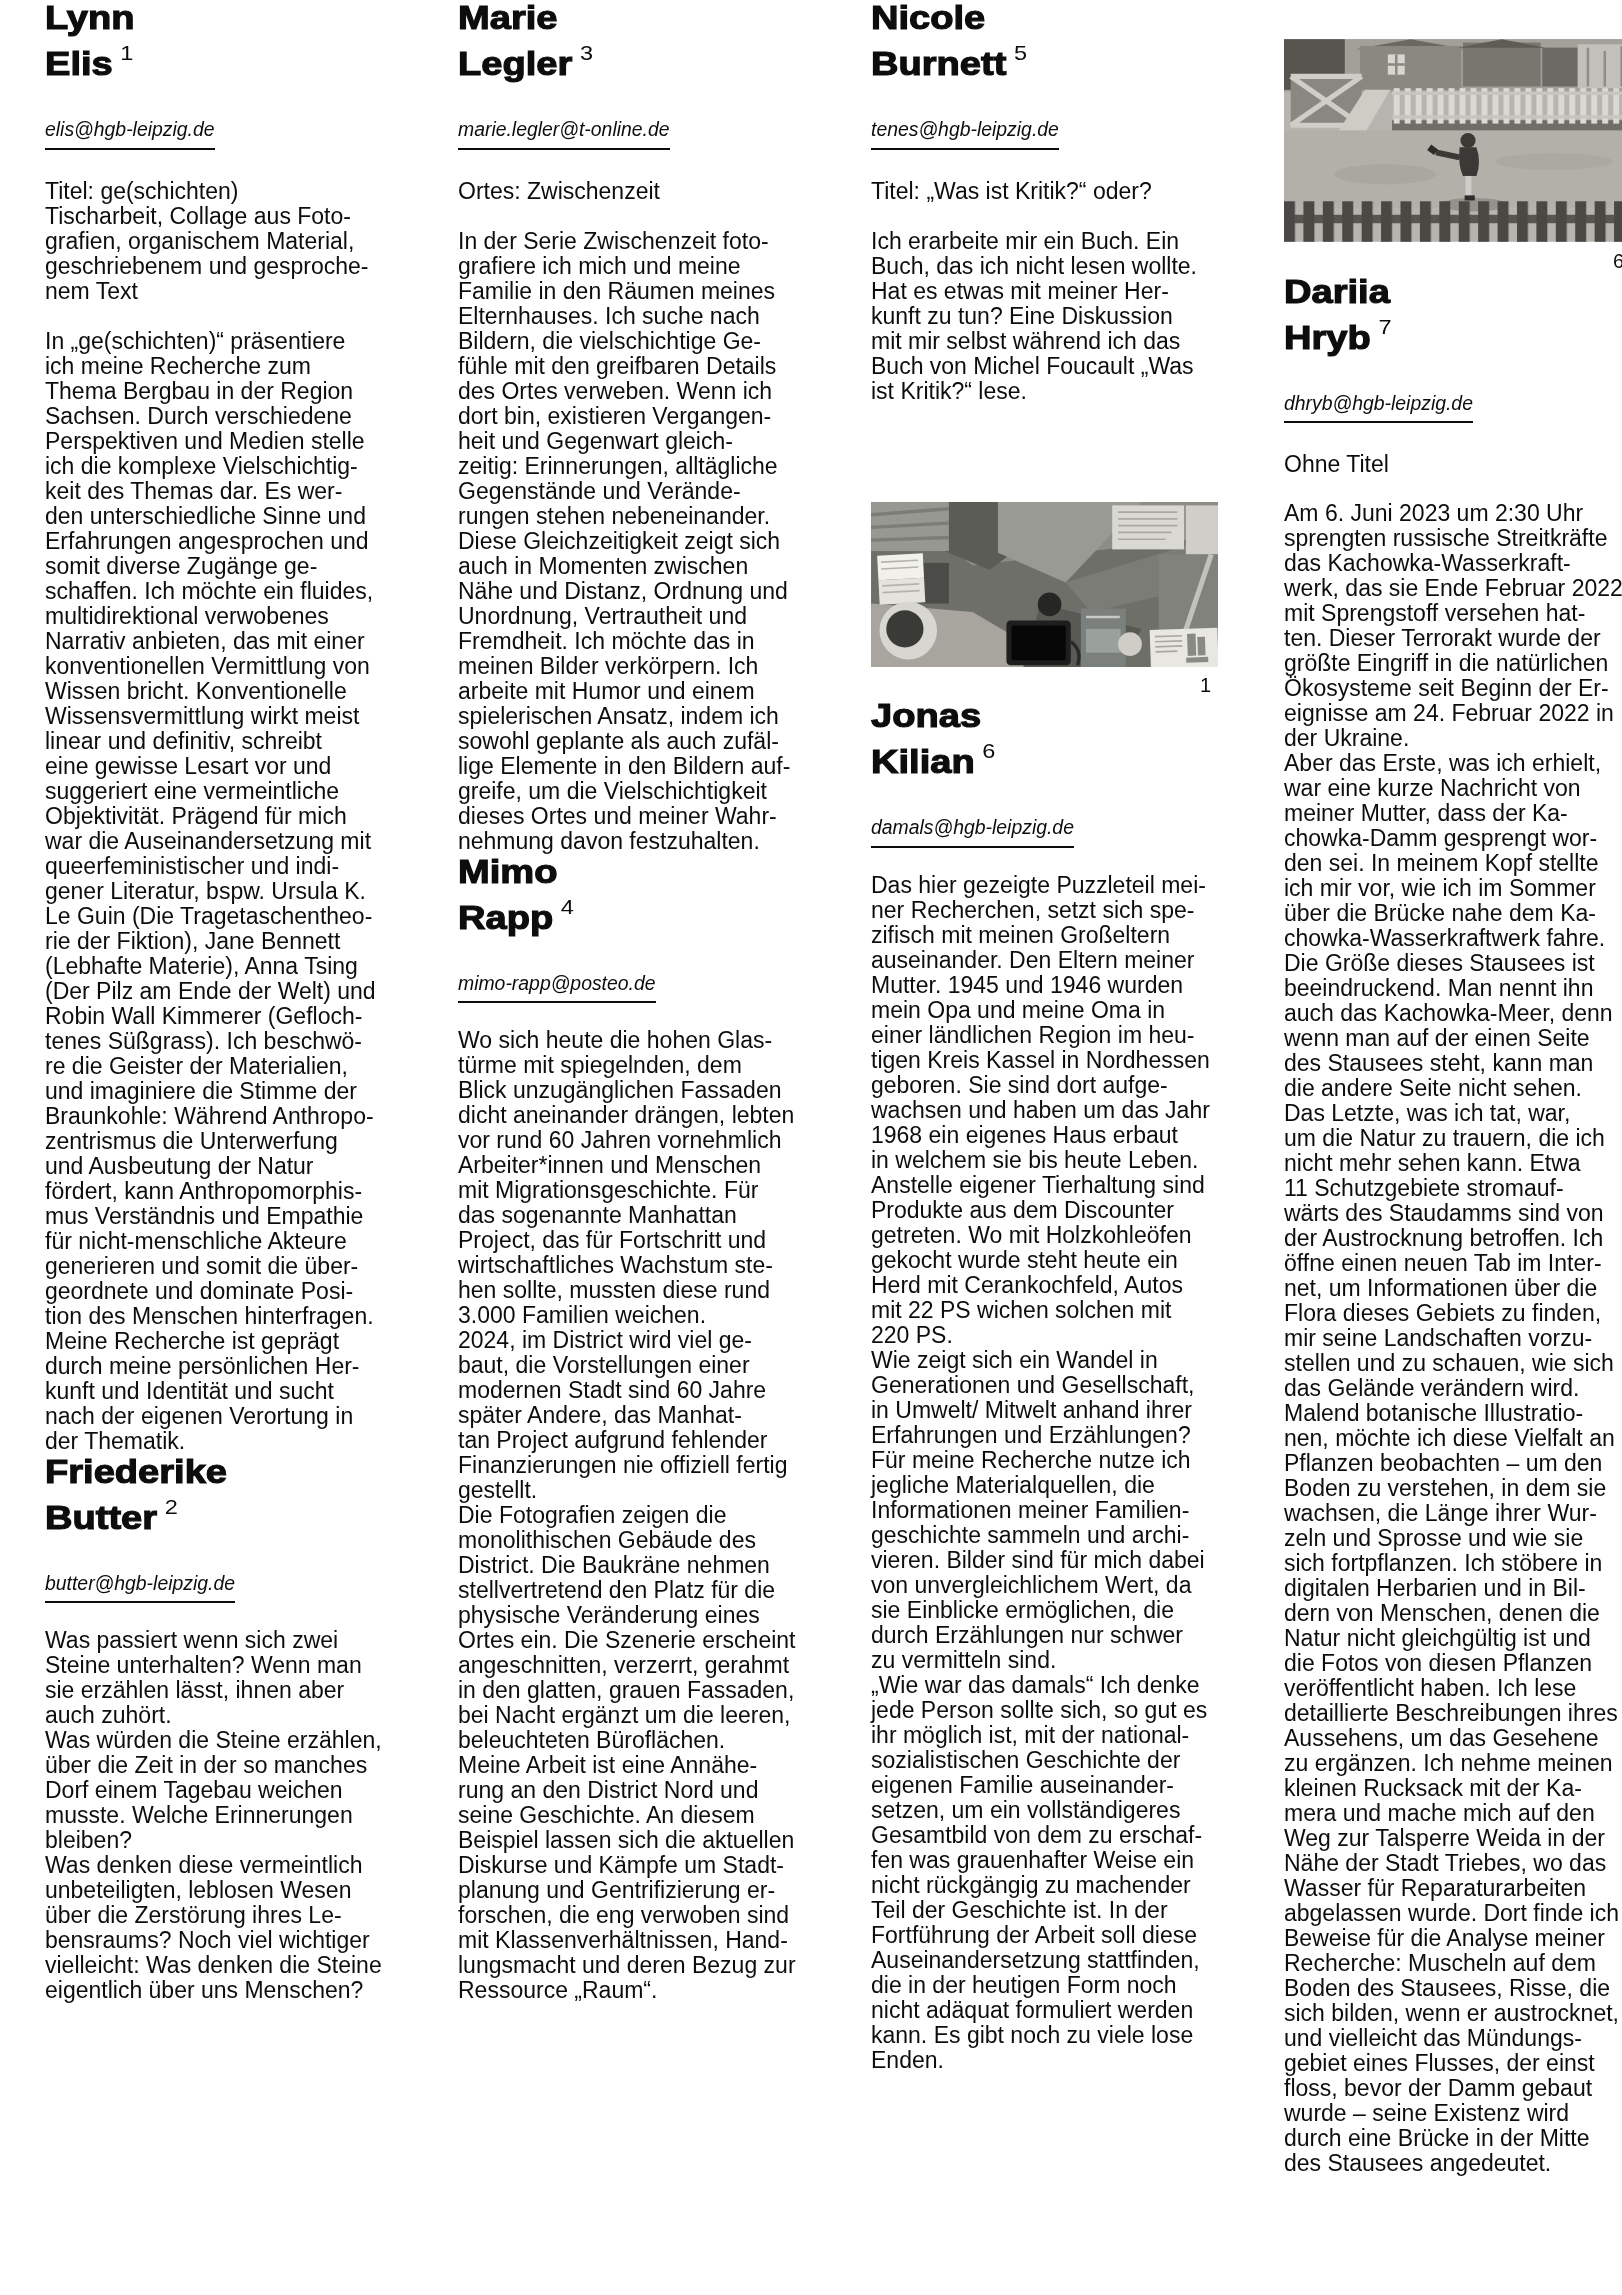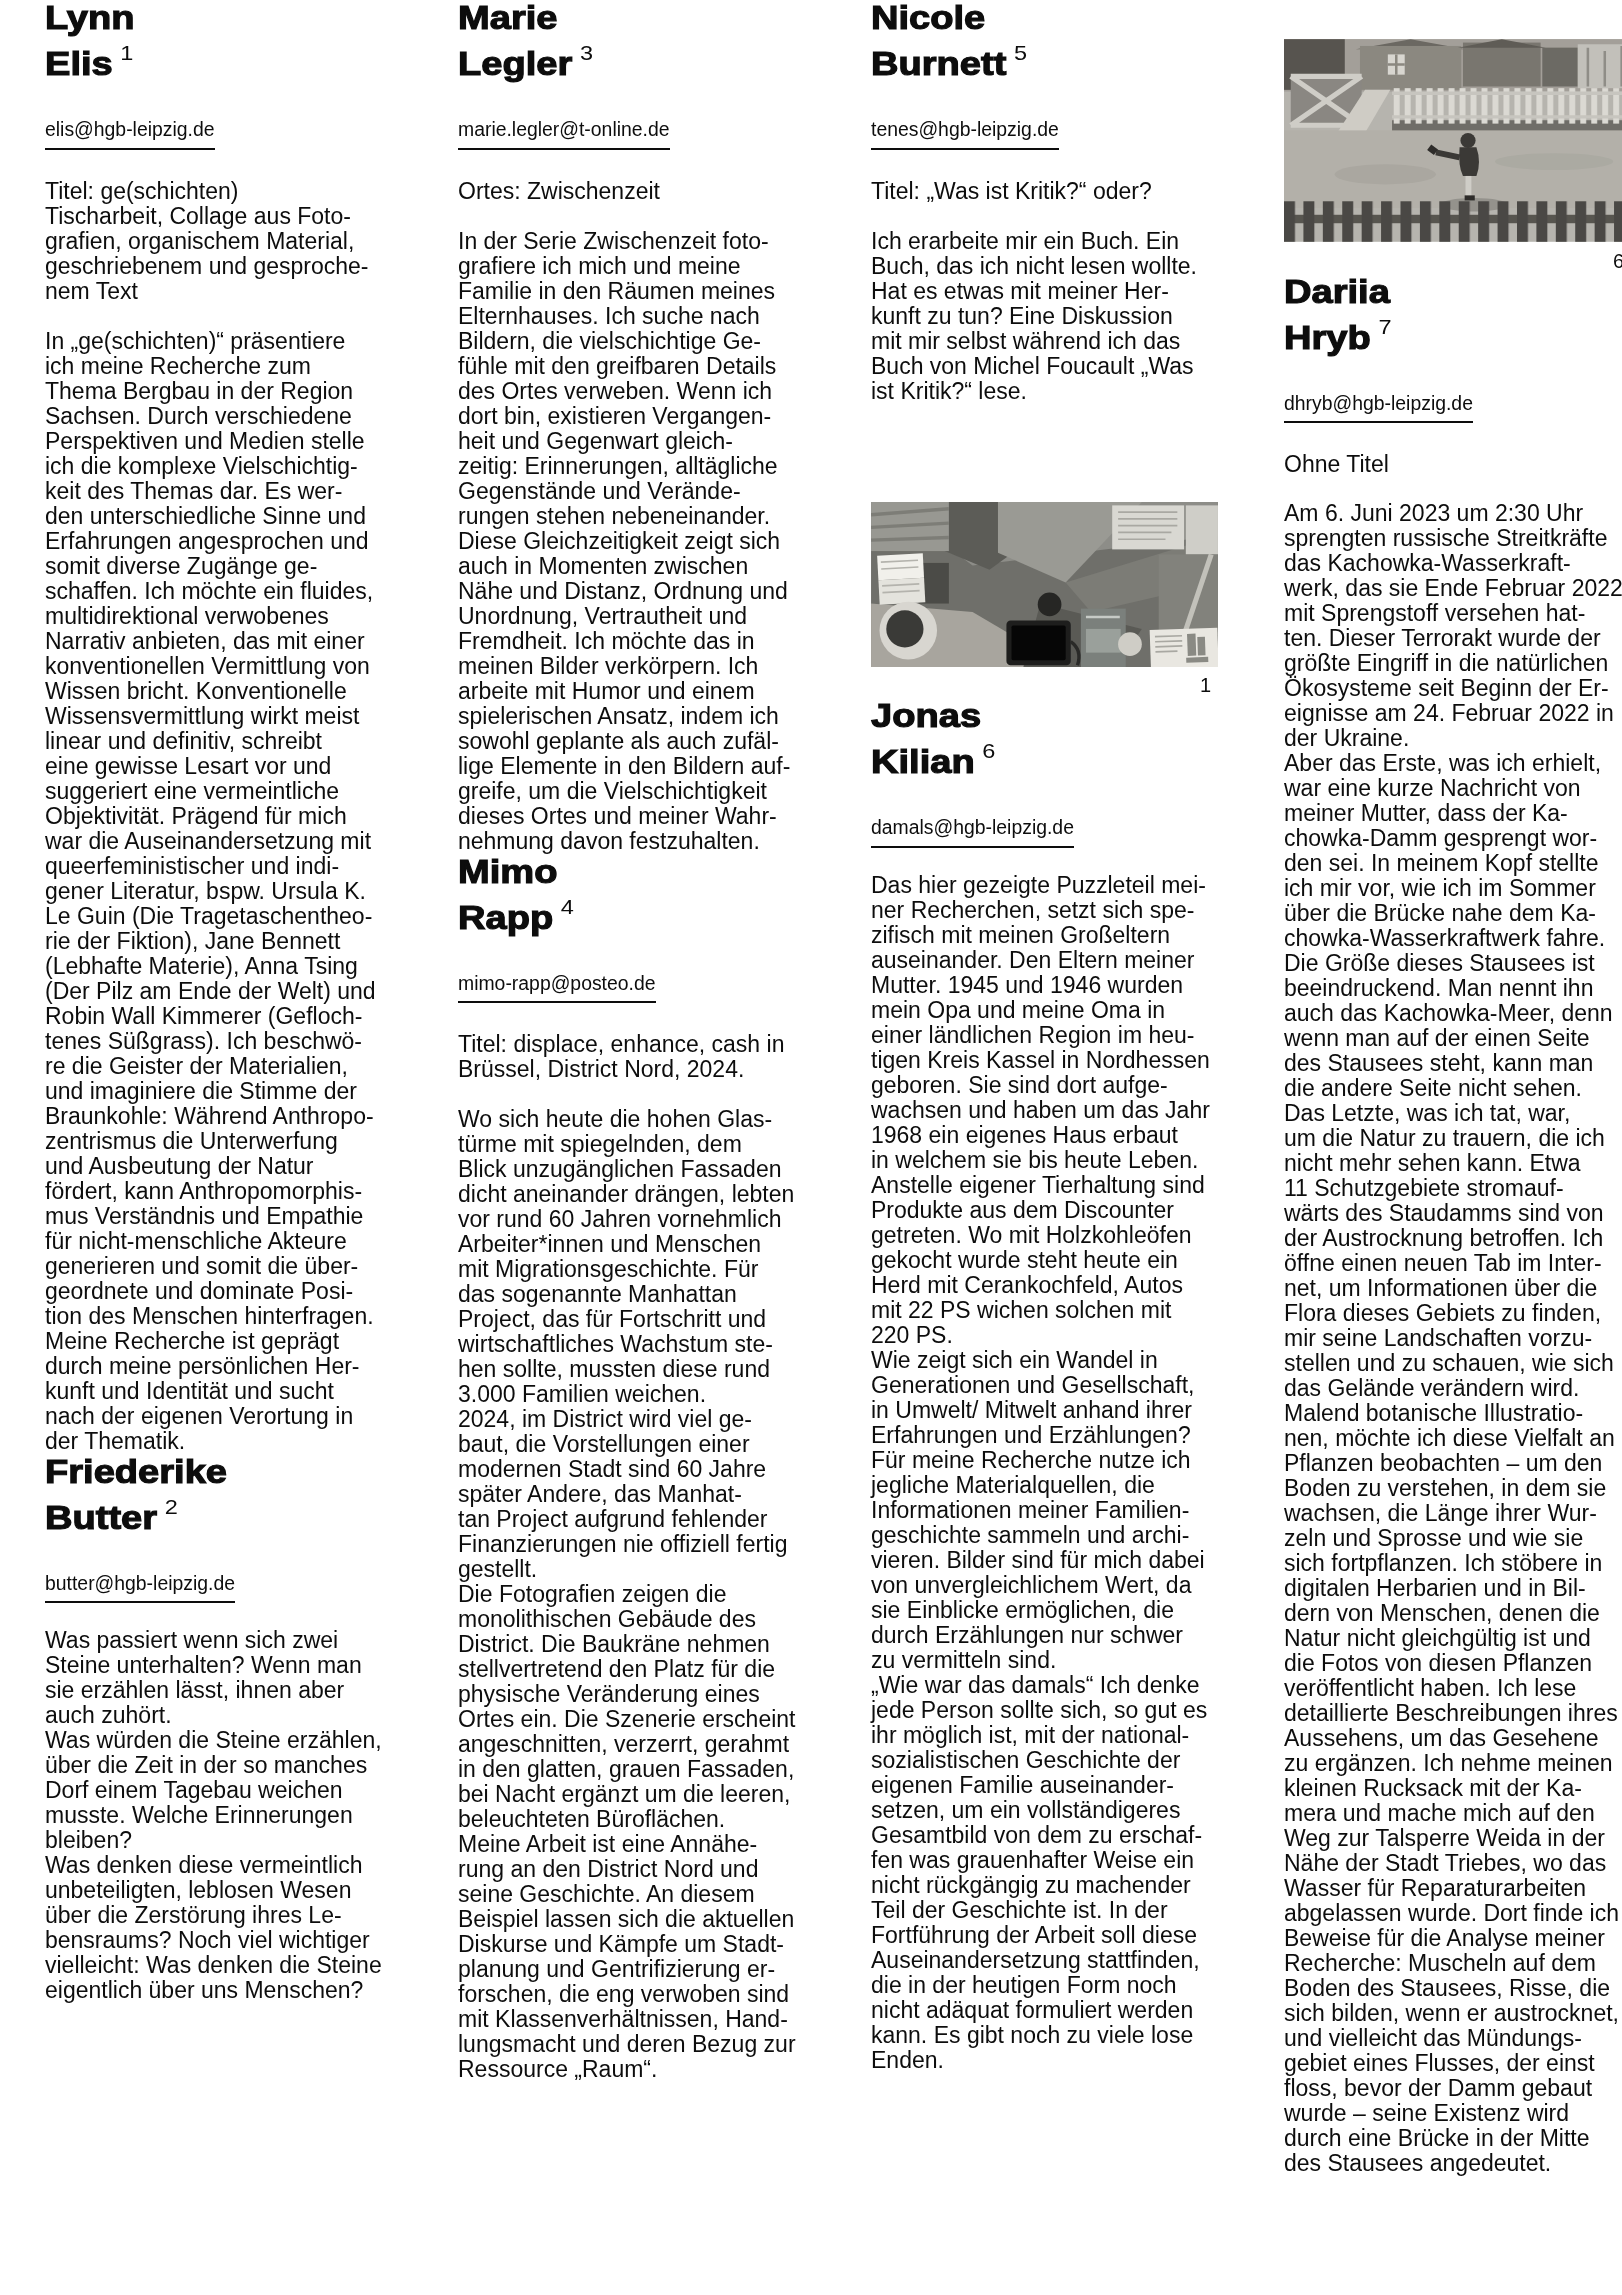--- a/index.html
+++ b/index.html
@@ -10,21 +10,21 @@
   .col{position:relative;width:347px;}
   h2.entry-name{margin:0;font-size:34px;line-height:35px;font-weight:900;white-space:pre-line;
       letter-spacing:0;transform:scaleX(1.12);transform-origin:left top;
       -webkit-text-stroke:1.2px #0d0d0d;}
   h2.entry-name .idx{font-weight:400;-webkit-text-stroke:0px transparent;font-size:21px;
       vertical-align:15px;margin-left:6.8px;letter-spacing:0;}
   .email{display:block;width:fit-content;font-size:19.4px;line-height:22px;padding-bottom:7.6px;
       border-bottom:2.5px solid #0d0d0d;color:#0d0d0d;text-decoration:none;}
   .titel,.bodytext{margin:0;font-size:23px;line-height:25px;white-space:pre-line;letter-spacing:0;}
   .mt-h1{margin-top:25px;}
-  .mt-email{margin-top:37px;}
+  .mt-email{margin-top:37px;font-style:italic;}
   .mt-titel{margin-top:29px;}
   .mt-body{margin-top:25px;}
   .mt-body-sm{margin-top:24px;}
   .mt-h2-butter{margin-top:196px;}
   .mt-h2-rapp{margin-top:103px;}
   .mt-fig1{margin-top:98px;}
   .mt-h2-kilian{margin-top:95px;}
   .mt-fig6{margin-top:39px;}
   .mt-h2-hryb{margin-top:106px;}
   figure{margin:0;padding:0;}
@@ -144,22 +144,20 @@
 sowohl geplante als auch zufäl-
 lige Elemente in den Bildern auf-
 greife, um die Vielschichtigkeit
 dieses Ortes und meiner Wahr-
 nehmung davon festzuhalten.</p>
       </section>
       <section>
         <h2 class="entry-name mt-h2-rapp"><span>Mimo
 Rapp</span><sup class="idx">4</sup></h2>
         <a class="email mt-email" href="#">mimo-rapp@posteo.de</a>
-        <p class="titel mt-titel">Titel: displace, enhance, cash in
-Brüssel, District Nord, 2024.</p>
         <p class="bodytext mt-body">Wo sich heute die hohen Glas-
 türme mit spiegelnden, dem
 Blick unzugänglichen Fassaden
 dicht aneinander drängen, lebten
 vor rund 60 Jahren vornehmlich
 Arbeiter*innen und Menschen
 mit Migrationsgeschichte. Für
 das sogenannte Manhattan
 Project, das für Fortschritt und
 wirtschaftliches Wachstum ste-

